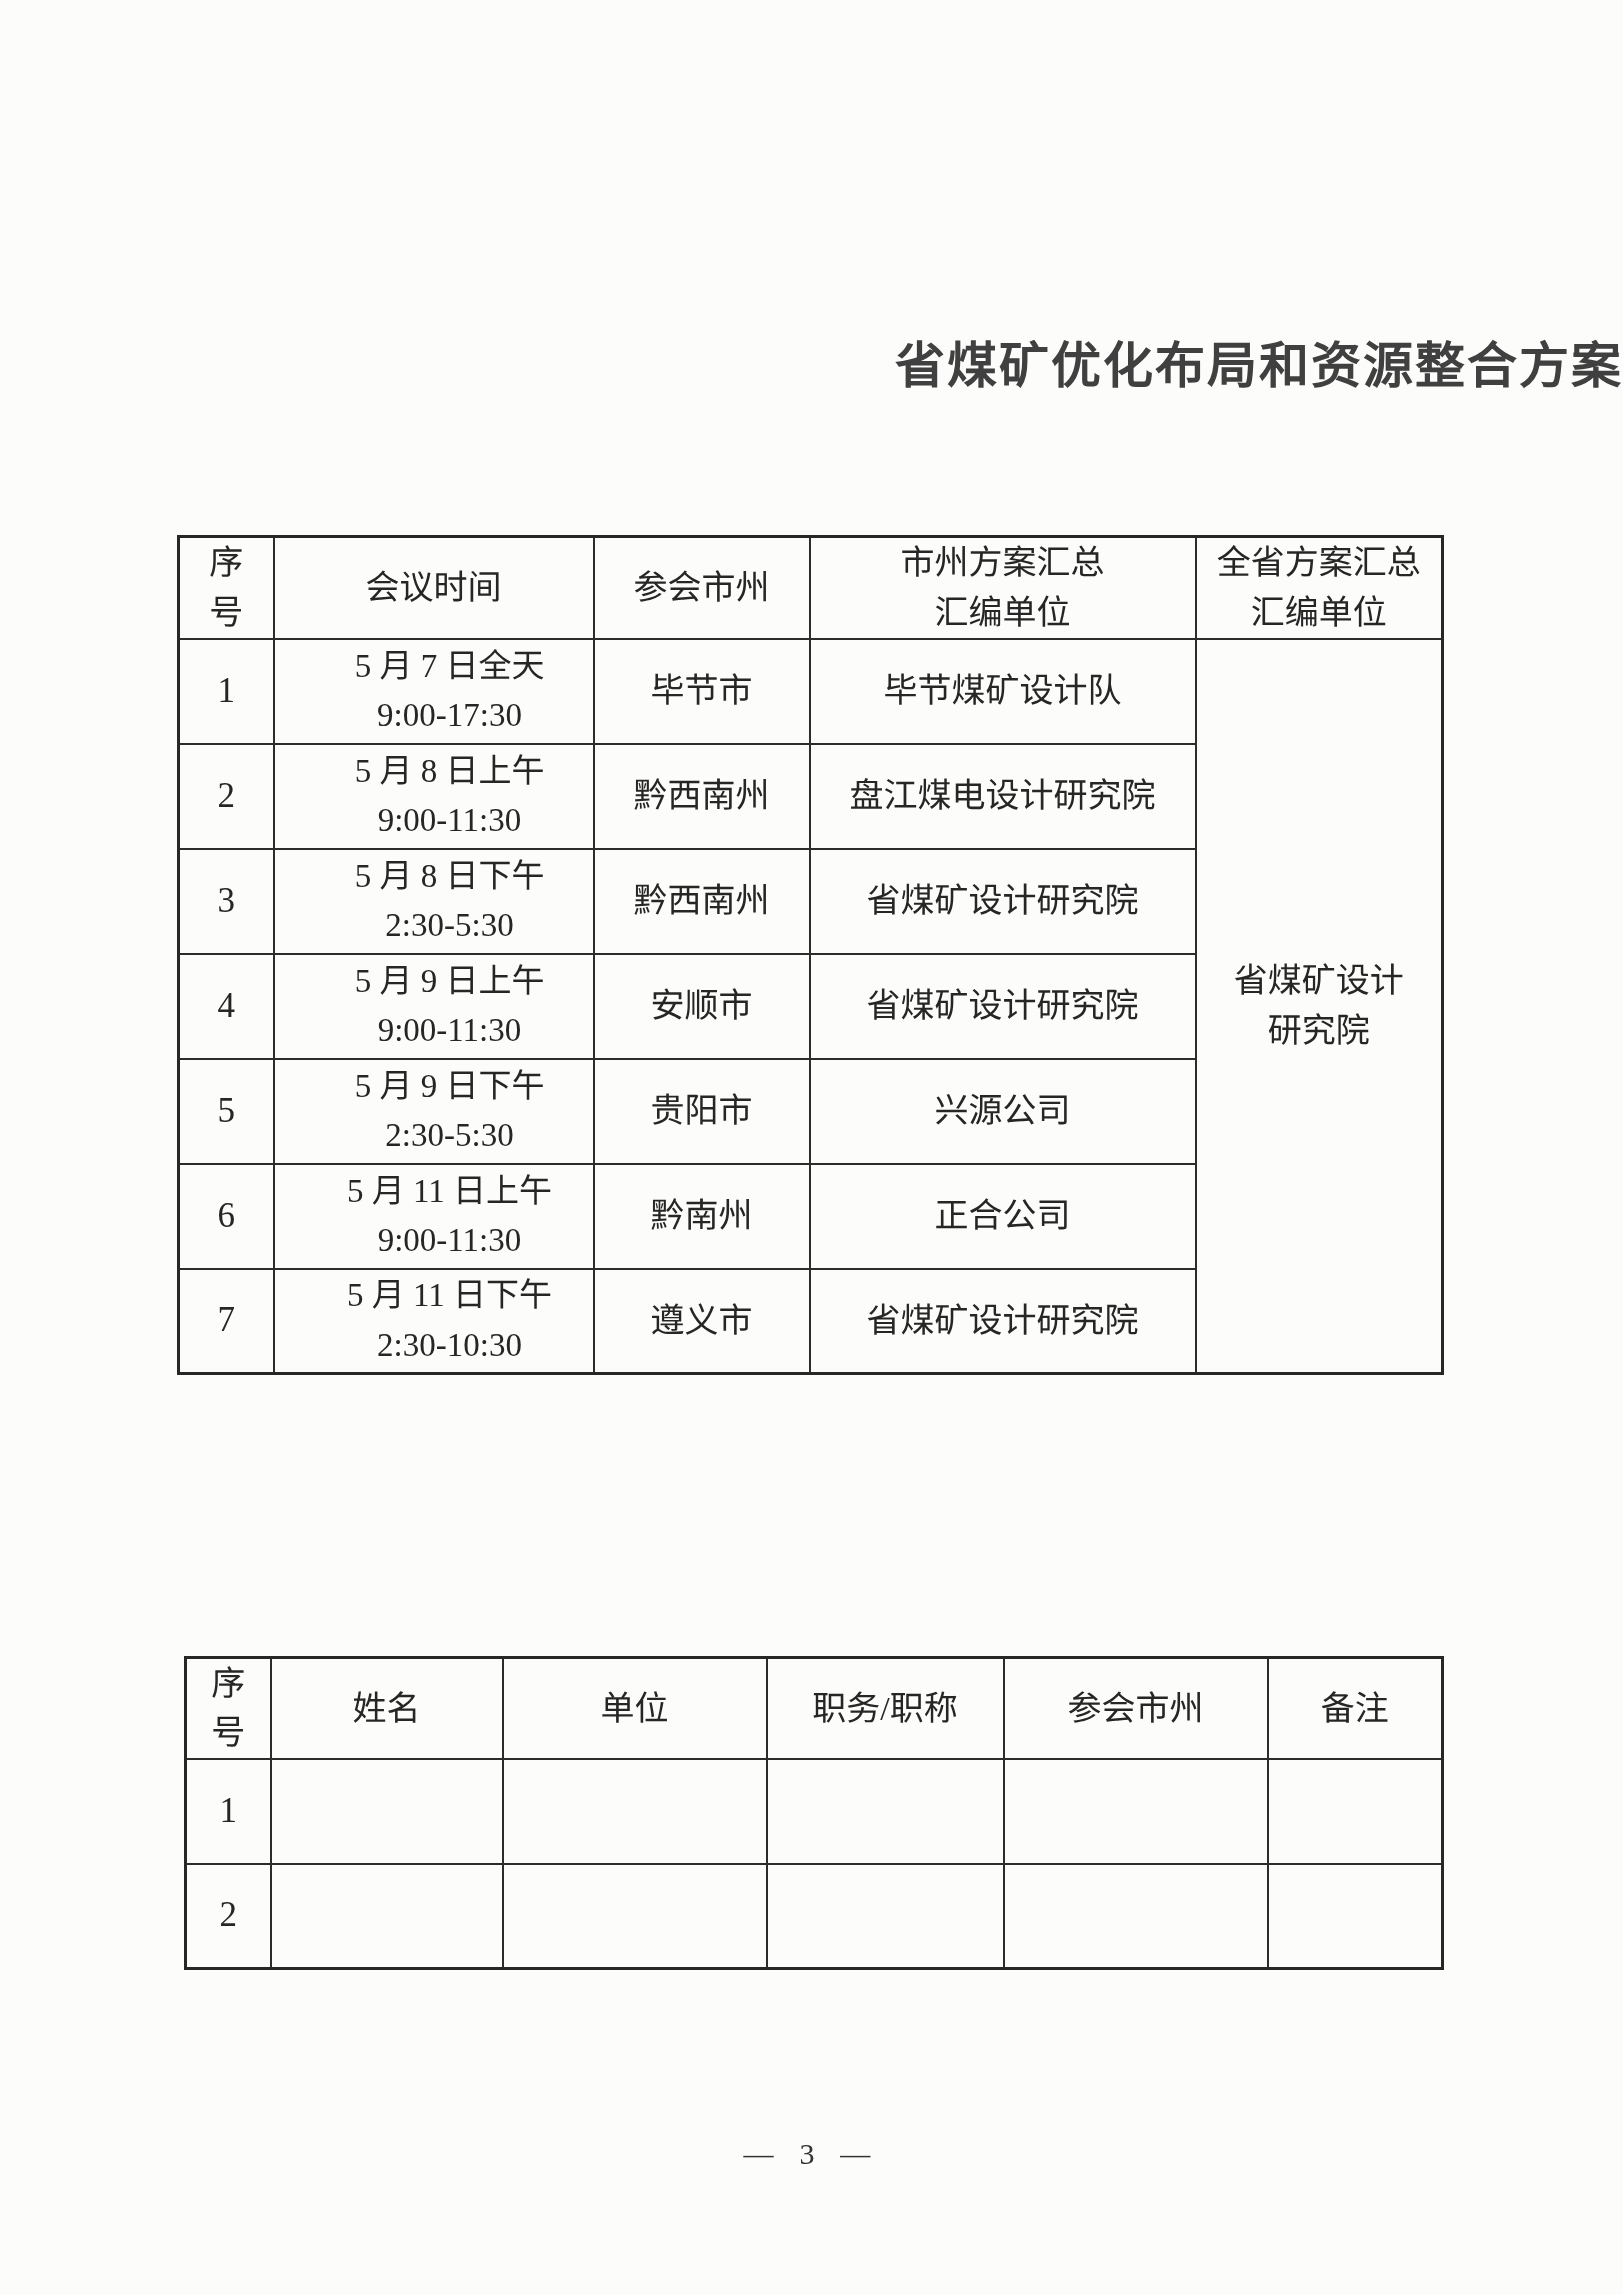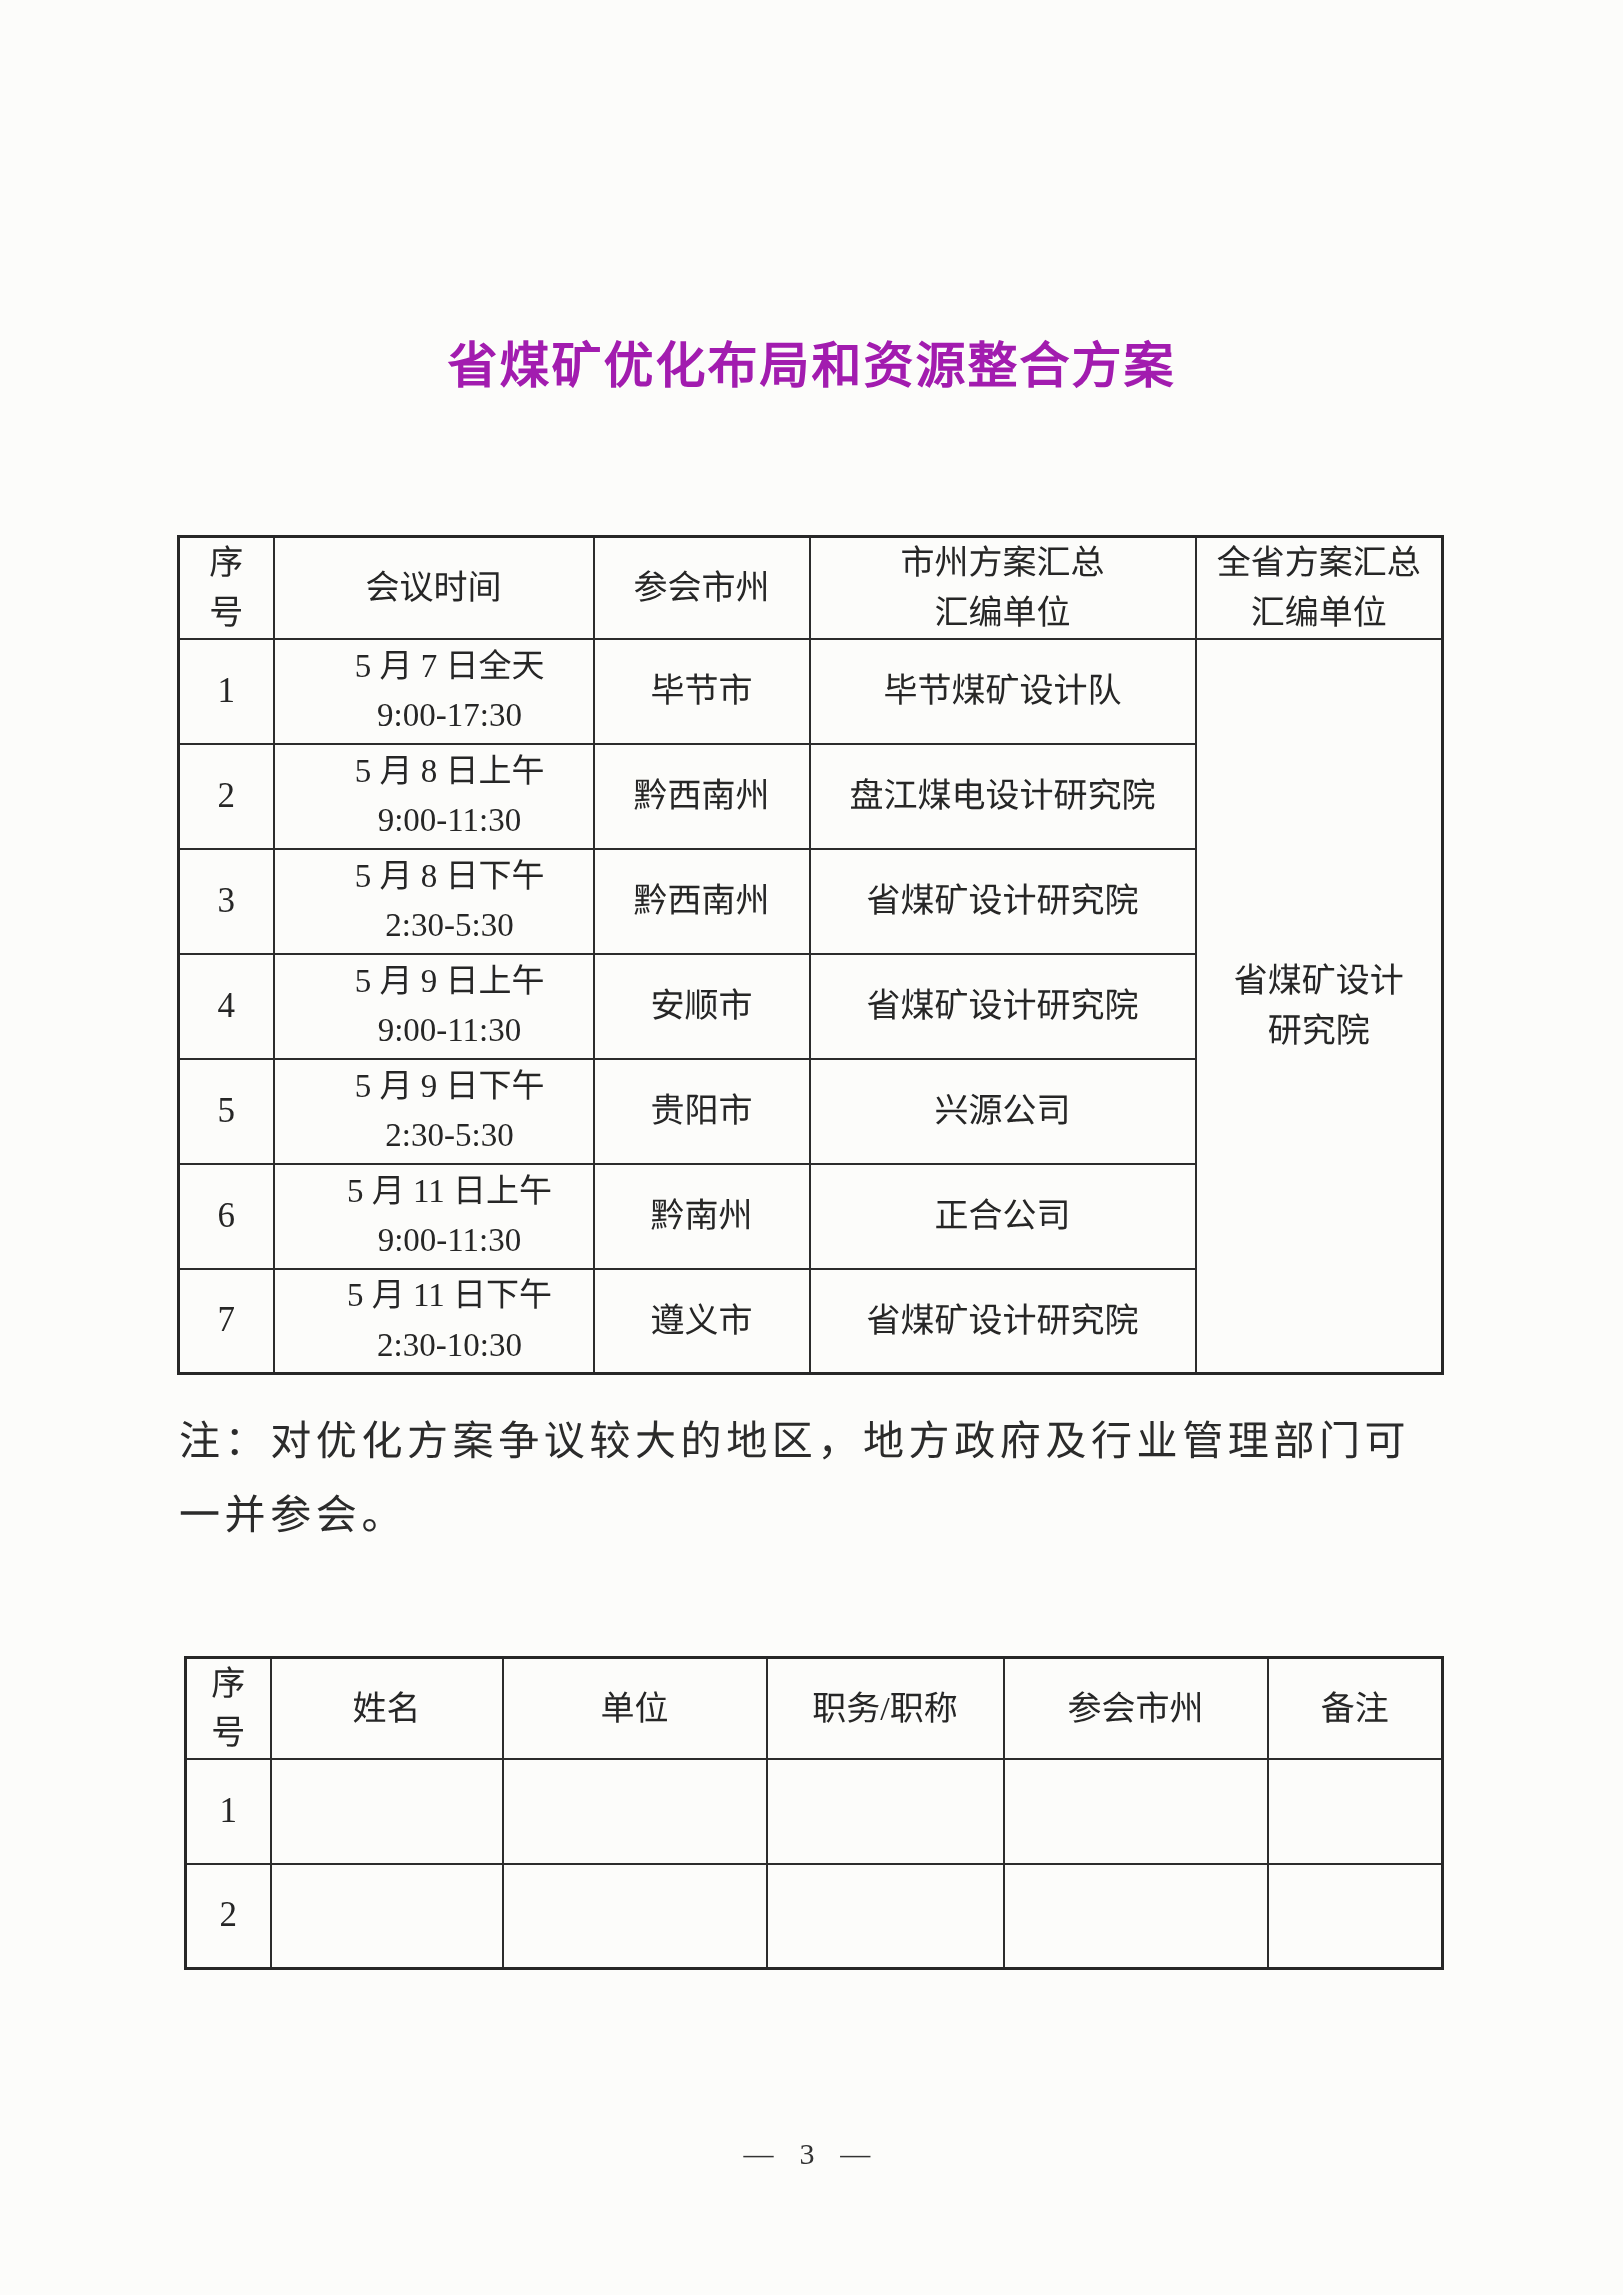--- a/index.html
+++ b/index.html
@@ -6,24 +6,24 @@
   .sheet{
     position:relative;
     width:1623px;height:2295px;
     background:#fcfcfa;
     overflow:hidden;
     font-family:"Liberation Serif","DejaVu Serif",serif;
     color:#242424;
   }
   .doc-title{
     position:absolute;left:0;width:100%;
-    text-align:center;
+    text-align:right;
     font-size:50px;font-weight:bold;
     letter-spacing:2px;line-height:1;
-    color:#a21caf;
+    color:#404040;
   }
   #title1{top:341px;}
   #title2{top:425px;}
 
   table{border-collapse:collapse;table-layout:fixed;position:absolute;}
   td,th{
     border:2.6px solid #2c2c2c;
     text-align:center;vertical-align:middle;
     font-size:34px;font-weight:normal;
     line-height:1.45;
@@ -135,22 +135,20 @@
       <tr class="data">
         <td class="num-cell">7</td>
         <td class="time-cell">5 月 11 日下午
 2:30-10:30</td>
         <td>遵义市</td>
         <td>省煤矿设计研究院</td>
       </tr>
     </tbody>
   </table>
 
-  <div class="note">注：对优化方案争议较大的地区，地方政府及行业管理部门可
-一并参会。</div>
 
 
   <table class="t2">
     <colgroup>
       <col style="width:85px">
         <col style="width:232px">
         <col style="width:264px">
         <col style="width:237px">
         <col style="width:264px">
         <col style="width:175px">

